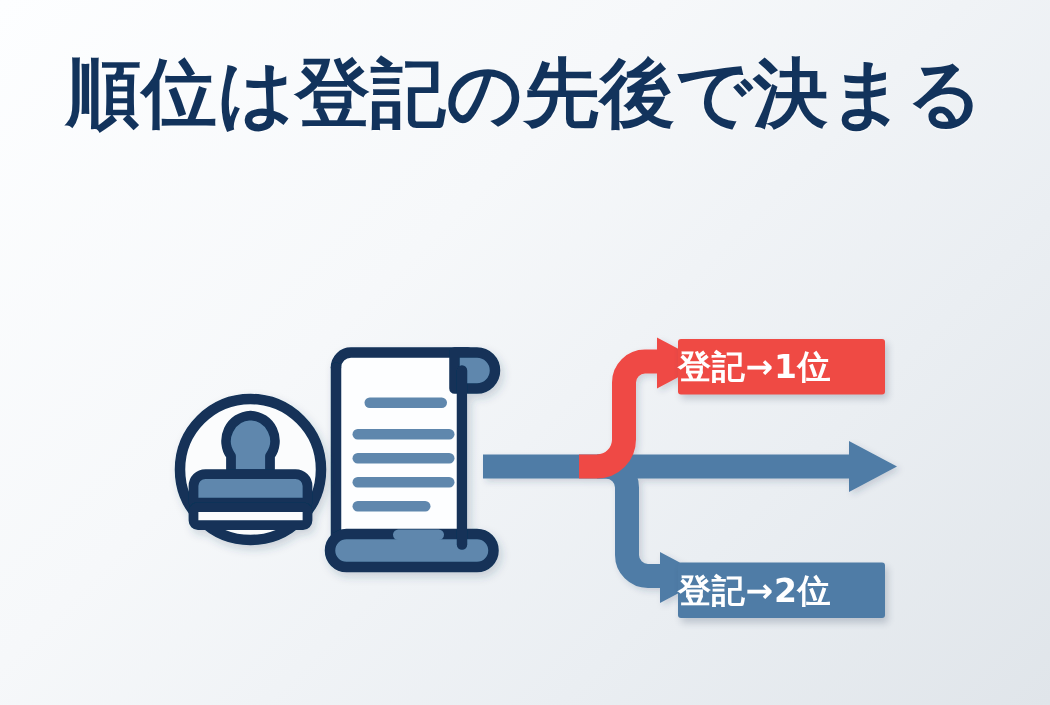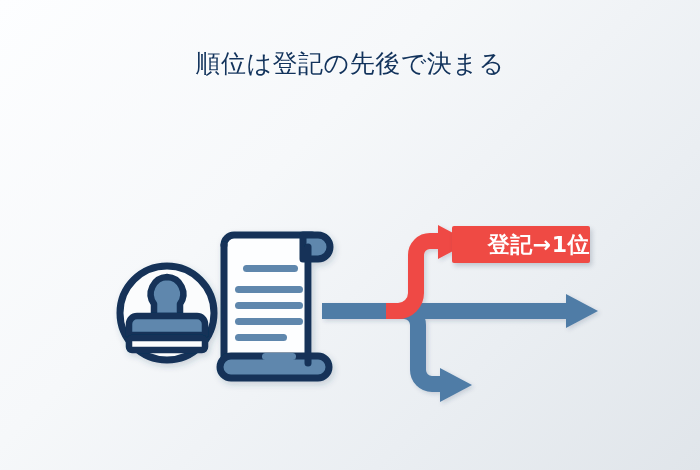--- a/index.html
+++ b/index.html
@@ -22,24 +22,24 @@
   }
   
   .heading {
     position: absolute;
     left: 0;
     top: 34px;
     width: 700px;
     text-align: center;
   }
   .title {
-    margin: 16px;
-    font-size: 25px;
+    margin: 0;
+    font-size: 50px;
     line-height: 1.12;
-    font-weight: normal;
+    font-weight: bold;
     color: #12335c;
     letter-spacing: 0.5px;
     text-shadow: 0 1px 1px rgba(255,255,255,0.85);
   }
   .subtitle {
     margin: 14px 0 0 0;
     font-size: 20px;
     line-height: 1.2;
     font-weight: bold;
     color: #4c7095;
@@ -56,21 +56,21 @@
   }
   .stage svg {
     display: block;
   }
   
   .badge {
     position: absolute;
     box-sizing: border-box;
     display: flex;
     align-items: center;
-    justify-content: flex-end;
+    justify-content: flex-start;
     color: #ffffff;
     font-size: 22px;
     font-weight: bold;
     letter-spacing: 0.5px;
     border-radius: 2px;
     box-shadow: 2px 3px 5px rgba(40,60,85,0.22);
     white-space: nowrap;
   }
   .badge-first {
     left: 452px;
@@ -152,14 +152,17 @@
         <path d="M386 126 L398 126 A18 18 0 0 0 416 108 L416 70 A14 14 0 0 1 430 56 L442 56" fill="none" stroke="#ef4a44" stroke-width="16" stroke-linecap="butt"></path>
         <path d="M438 40 L470 57 L438 74 Z" fill="#ef4a44"></path>
       </g>
     </svg>
   </div>
 
   <div class="badge badge-first">
     <span>登記→1位</span>
   </div>
 
+  <div class="badge badge-second">
+    <span>登記→2位</span>
+  </div>
 
 </div>
 
 </body></html>

